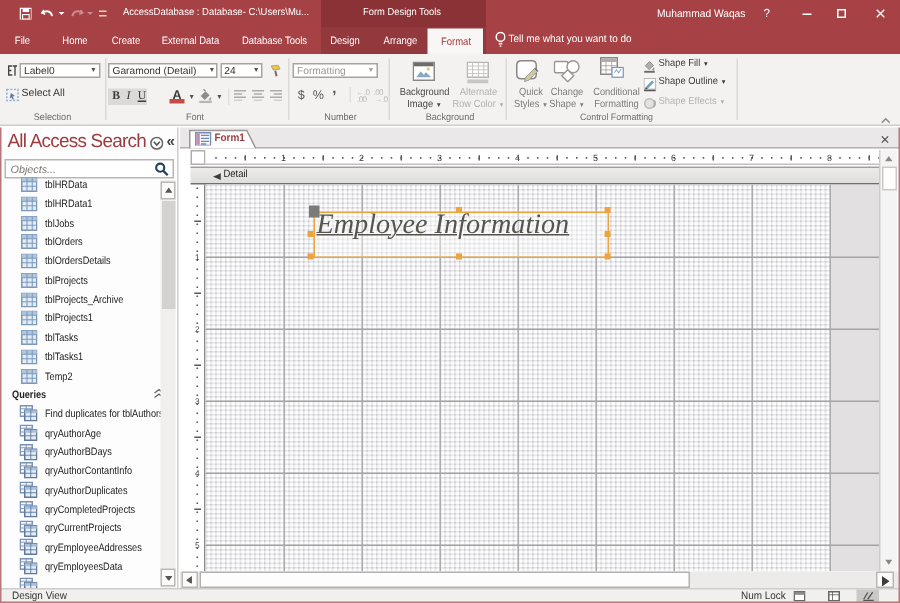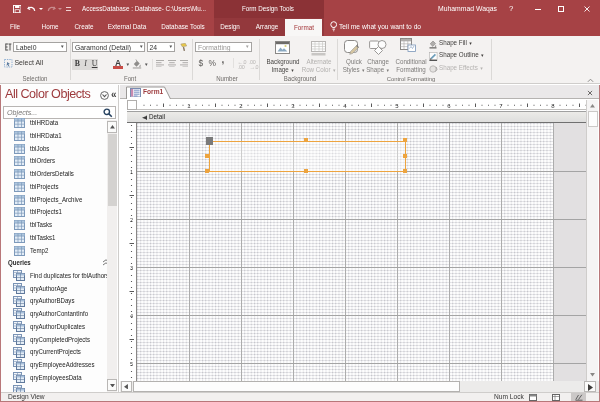--- a/index.html
+++ b/index.html
@@ -188,21 +188,21 @@
 <svg class="ab" style="left:429.2px;top:64.5px" width="9" height="8" viewBox="0 0 9 8">
       <circle cx="4" cy="4" r="3.2" fill="#e4e2e0" stroke="#bdbbb9"></circle>
       <path d="M6.5 6.5 a3.2 3.2 0 0 0 0.7 -4.5" fill="none" stroke="#a8a6a4"></path>
     </svg>
 <div class="mini" style="top:63.8px;color:#b5b3b1">Shape Effects <span style="font-size:4.5px">▼</span></div>
 <svg class="ab" style="left:587px;top:77.5px" width="7" height="5" viewBox="0 0 8 5">
       <path d="M1 4 L4 1 L7 4" fill="none" stroke="#8a8886" stroke-width="1.1"></path>
     </svg>
 
 <div class="ab" style="left:0;top:85px;width:119px;height:307px;background:#fdfdfd;border-right:1px solid #cfcdcb"></div>
-<div class="ab" style="left:5px;top:85px;height:18px;line-height:19px;font-size:12.6px;color:#9d3a3d;letter-spacing:-0.5px;white-space:nowrap">All Color Objects</div>
+<div class="ab" style="left:5px;top:85px;height:18px;line-height:19px;font-size:12.6px;color:#9d3a3d;letter-spacing:-0.5px;white-space:nowrap">All Access Search</div>
 <svg class="ab" style="left:100px;top:90.5px" width="9" height="9" viewBox="0 0 9 9">
       <circle cx="4.5" cy="4.5" r="3.9" fill="none" stroke="#666" stroke-width="1"></circle>
       <path d="M2.5 3.5 L4.5 5.7 L6.5 3.5" fill="none" stroke="#555" stroke-width="1.1"></path>
     </svg>
 <div class="ab" style="left:111px;top:88.5px;font-size:10px;color:#444;font-weight:bold">«</div>
 <div class="ab" style="left:3px;top:105.5px;width:113px;height:13.5px;background:#fff;border:1px solid #b8b5b3"></div>
 <div class="ab" style="left:7px;top:106px;height:12.5px;line-height:13.5px;font-style:italic;font-size:7.2px;color:#787674">Objects...</div>
 <svg class="ab" style="left:103px;top:108px" width="10" height="10" viewBox="0 0 10 10">
       <circle cx="3.8" cy="3.8" r="2.7" fill="none" stroke="#26415f" stroke-width="1.4"></circle>
       <path d="M5.9 5.9 L8.8 8.8" stroke="#26415f" stroke-width="1.5"></path>
@@ -396,20 +396,21 @@
 
 <div class="ab" style="left:208.5px;top:141px;width:197px;height:30.5px;border:1.5px solid #eda43f;background:rgba(253,253,253,0.4)"></div>
 <div class="ab" style="left:205.5px;top:137.4px;width:7.5px;height:7.5px;background:#7a7a7a"></div>
 <div class="ab" style="left:304px;top:137.6px;width:4px;height:4px;background:#eda43f"></div>
 <div class="ab" style="left:403.2px;top:137.6px;width:4px;height:4px;background:#eda43f"></div>
 <div class="ab" style="left:403.2px;top:153.6px;width:4px;height:4px;background:#eda43f"></div>
 <div class="ab" style="left:403.2px;top:169.2px;width:4px;height:4px;background:#eda43f"></div>
 <div class="ab" style="left:304px;top:169.2px;width:4px;height:4px;background:#eda43f"></div>
 <div class="ab" style="left:204.8px;top:169.2px;width:4px;height:4px;background:#eda43f"></div>
 <div class="ab" style="left:204.8px;top:153.6px;width:4px;height:4px;background:#eda43f"></div>
+<div id="lbl" class="ab" style="left:211px;top:141.4px;font-family:'Liberation Serif',serif;font-style:italic;font-size:18.8px;line-height:1;color:#55544f;text-decoration:underline;text-decoration-thickness:1px;white-space:nowrap">Employee Information</div>
 
 <div class="ab" style="left:586px;top:99.5px;width:12px;height:281px;background:#f5f4f4;border-left:1px solid #cfcdcb"></div>
 <svg class="ab" style="left:590px;top:104px" width="5" height="3.5" viewBox="0 0 7 5">
       <path d="M3.5 0 L7 5 H0z" fill="#8a8886"></path>
     </svg>
 <div class="ab" style="left:587.5px;top:111px;width:10px;height:16px;background:#fdfdfd;border:1px solid #cbc9c7"></div>
 <svg class="ab" style="left:590px;top:373px" width="5" height="3.5" viewBox="0 0 7 5">
       <path d="M3.5 5 L7 0 H0z" fill="#8a8886"></path>
     </svg>
 <div class="ab" style="left:120px;top:380.5px;width:479px;height:12px;background:#ecebea"></div>

